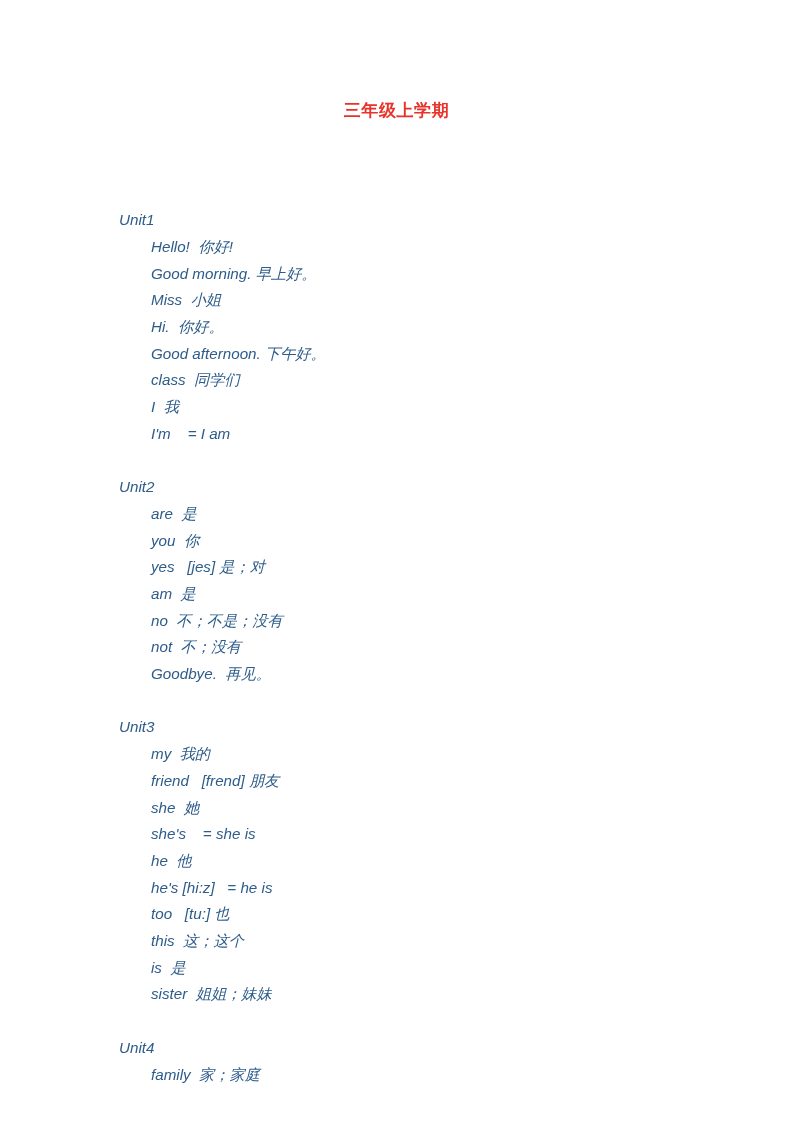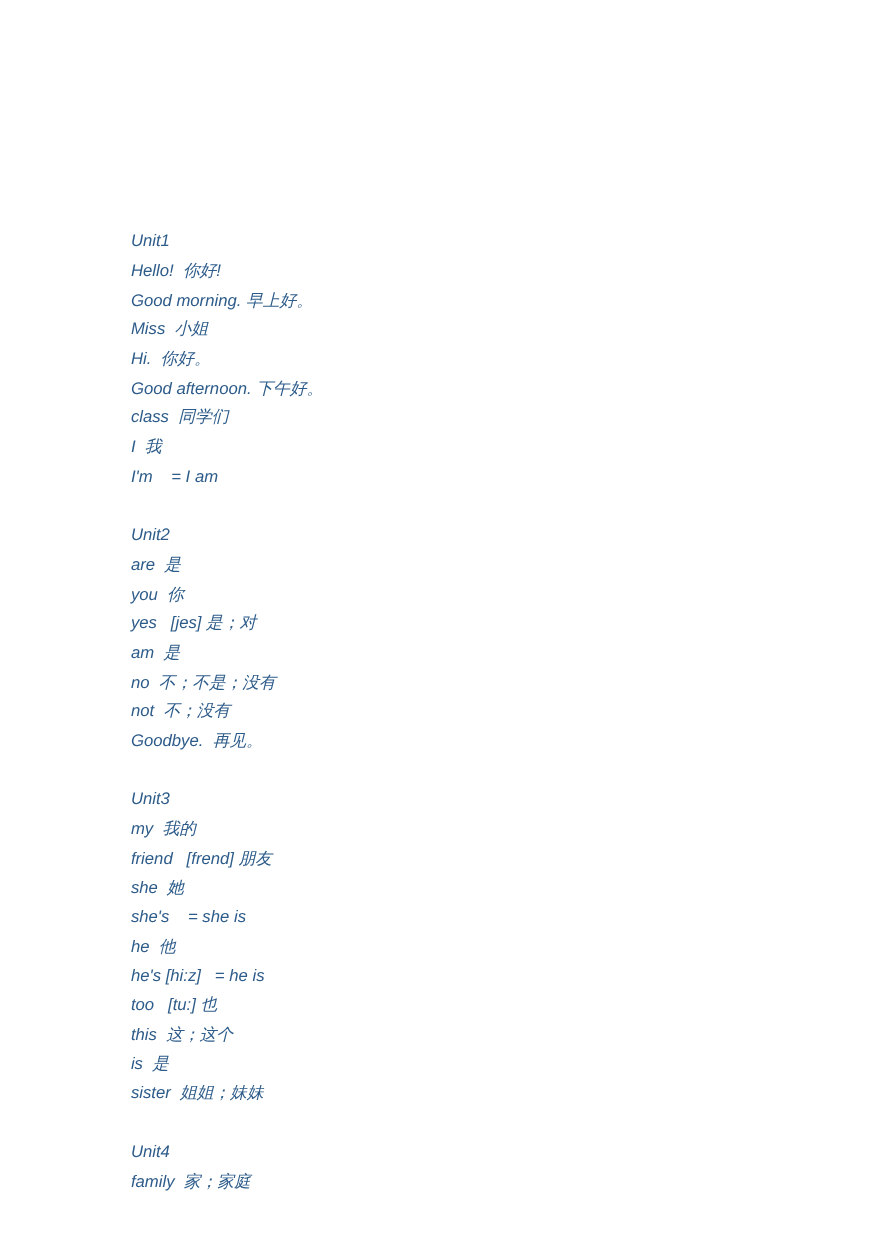--- a/index.html
+++ b/index.html
@@ -48,20 +48,21 @@
     color: #2E5C8A;
     font-size: 15.2px;
     line-height: 26.7px;
     white-space: pre;
   }
 
   .vocab-line {
     white-space: pre;
     color: #2E5C8A;
     min-height: 26.7px;
+    margin-left: 32px;
   }
 
   .unit-heading {
     white-space: pre;
     color: #2E5C8A;
     min-height: 26.7px;
   }
 
   .spacer-line {
     height: 26.7px;
@@ -72,18 +73,19 @@
   .unit-group {
     display: block;
     font-style: italic;
   }
 </style>
 </head>
 <body style="background: rgb(255, 255, 255);">
 
 <div class="page">
 
+  <div class="doc-title" style="color: rgb(232, 50, 42);">三年级上学期</div>
 
   <div class="body-block">
     
   <div class="unit-group"><div class="unit-heading" style="color: rgb(46, 92, 138);">Unit1</div><div class="vocab-line" style="color: rgb(46, 92, 138);">Hello!  你好!</div><div class="vocab-line" style="color: rgb(46, 92, 138);">Good morning. 早上好。</div><div class="vocab-line" style="color: rgb(46, 92, 138);">Miss  小姐</div><div class="vocab-line" style="color: rgb(46, 92, 138);">Hi.  你好。</div><div class="vocab-line" style="color: rgb(46, 92, 138);">Good afternoon. 下午好。</div><div class="vocab-line" style="color: rgb(46, 92, 138);">class  同学们</div><div class="vocab-line" style="color: rgb(46, 92, 138);">I  我</div><div class="vocab-line" style="color: rgb(46, 92, 138);">I'm    = I am</div></div><div class="spacer-line"></div><div class="unit-group"><div class="unit-heading" style="color: rgb(46, 92, 138);">Unit2</div><div class="vocab-line" style="color: rgb(46, 92, 138);">are  是</div><div class="vocab-line" style="color: rgb(46, 92, 138);">you  你</div><div class="vocab-line" style="color: rgb(46, 92, 138);">yes   [jes] 是；对</div><div class="vocab-line" style="color: rgb(46, 92, 138);">am  是</div><div class="vocab-line" style="color: rgb(46, 92, 138);">no  不；不是；没有</div><div class="vocab-line" style="color: rgb(46, 92, 138);">not  不；没有</div><div class="vocab-line" style="color: rgb(46, 92, 138);">Goodbye.  再见。</div></div><div class="spacer-line"></div><div class="unit-group"><div class="unit-heading" style="color: rgb(46, 92, 138);">Unit3</div><div class="vocab-line" style="color: rgb(46, 92, 138);">my  我的</div><div class="vocab-line" style="color: rgb(46, 92, 138);">friend   [frend] 朋友</div><div class="vocab-line" style="color: rgb(46, 92, 138);">she  她</div><div class="vocab-line" style="color: rgb(46, 92, 138);">she's    = she is</div><div class="vocab-line" style="color: rgb(46, 92, 138);">he  他</div><div class="vocab-line" style="color: rgb(46, 92, 138);">he's [hi:z]   = he is</div><div class="vocab-line" style="color: rgb(46, 92, 138);">too   [tu:] 也</div><div class="vocab-line" style="color: rgb(46, 92, 138);">this  这；这个</div><div class="vocab-line" style="color: rgb(46, 92, 138);">is  是</div><div class="vocab-line" style="color: rgb(46, 92, 138);">sister  姐姐；妹妹</div></div><div class="spacer-line"></div><div class="unit-group"><div class="unit-heading" style="color: rgb(46, 92, 138);">Unit4</div><div class="vocab-line" style="color: rgb(46, 92, 138);">family  家；家庭</div></div></div>
 
 </div>
 
 </body></html>

